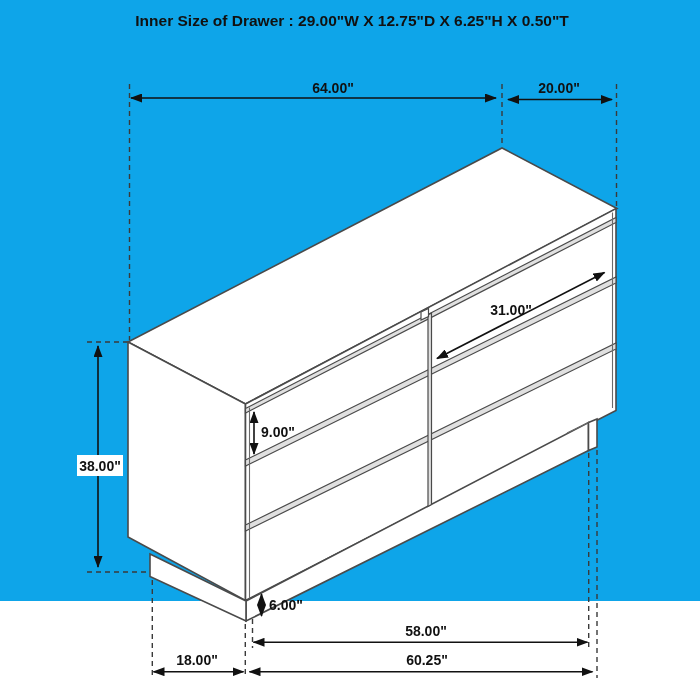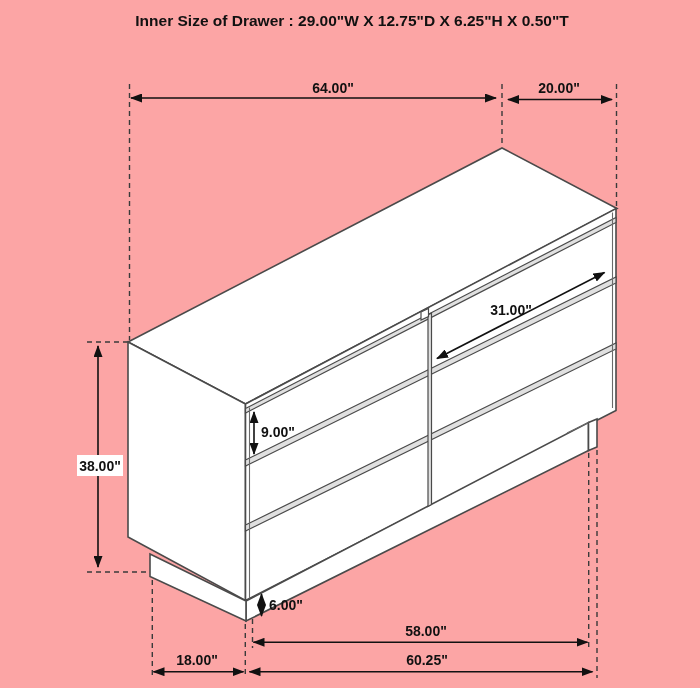--- a/index.html
+++ b/index.html
@@ -7,22 +7,22 @@
     padding: 0;
     background: #ffffff;
     width: 700px;
     height: 700px;
     overflow: hidden;
     font-family: "Liberation Sans", sans-serif;
   }
   .stage {
     position: relative;
     width: 700px;
-    height: 688px;
-    background: #fca5a5;
+    height: 601px;
+    background: #0ea5e9;
   }
   svg { display: block; }
   .dim-text {
     font-family: "Liberation Sans", sans-serif;
     font-weight: bold;
     font-size: 14px;
     fill: #111111;
   }
   .title-text {
     font-family: "Liberation Sans", sans-serif;

